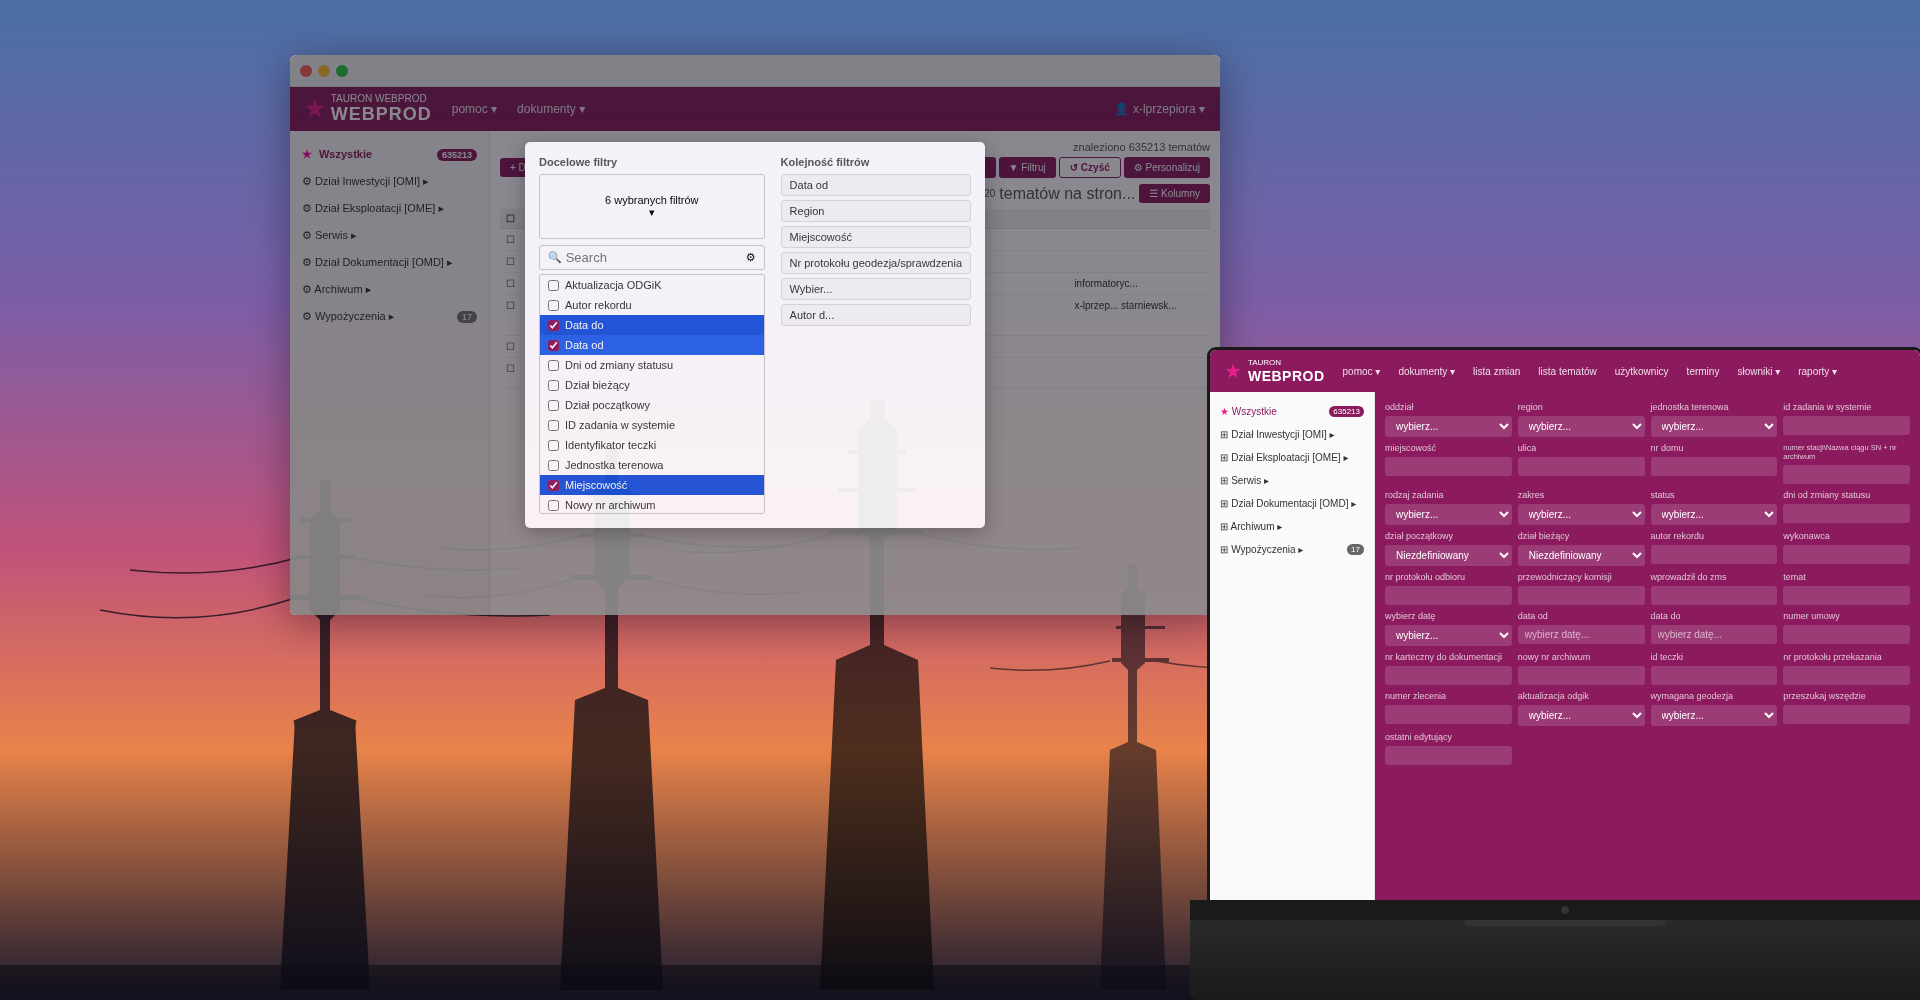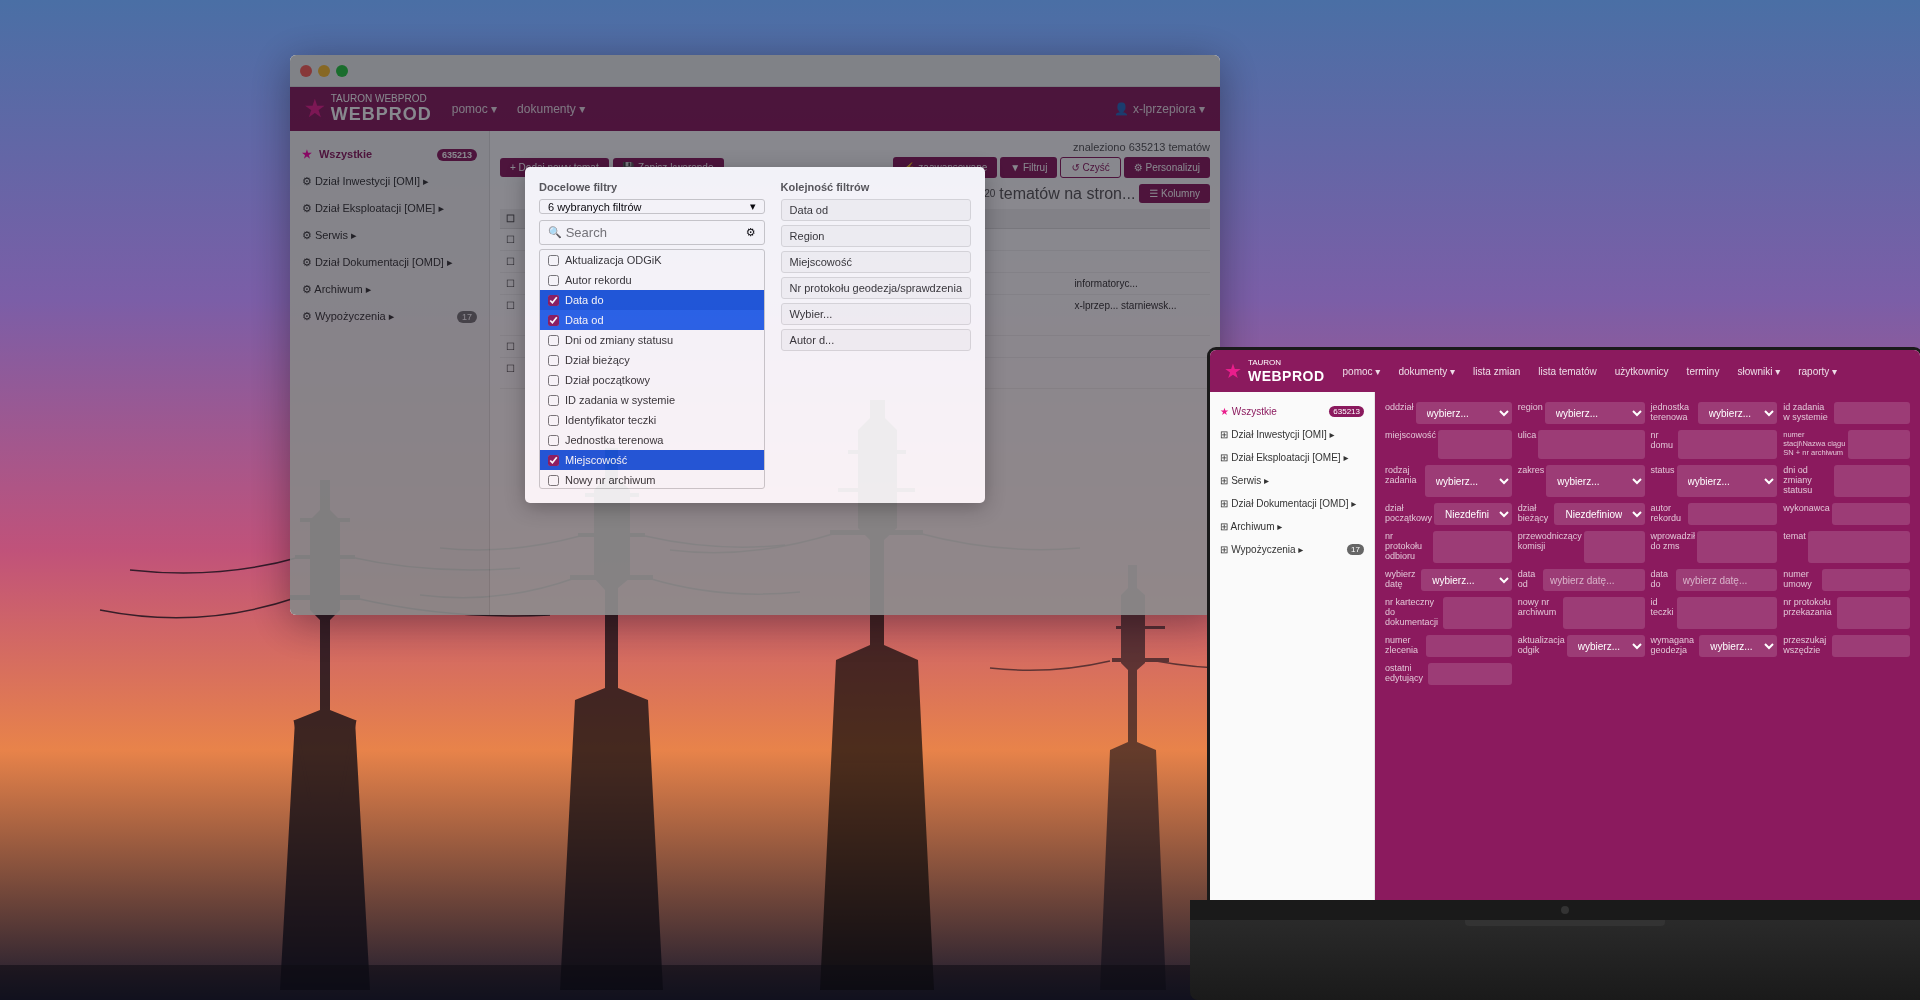--- a/index.html
+++ b/index.html
@@ -117,20 +117,21 @@
       align-items: center;
       gap: 3px;
     }
     .bg-btn-outline {
       background: white;
       color: #8b1a5e;
       border: 1px solid #8b1a5e;
       border-radius: 3px;
       padding: 4px 10px;
       font-size: 10px;
+      font-weight: bold;
     }
 
     .bg-table-header {
       display: grid;
       grid-template-columns: 30px 1fr 1fr 1fr 1fr 1fr;
       gap: 4px;
       padding: 4px 6px;
       background: #f0f0f0;
       font-size: 10px;
       color: #555;
@@ -183,29 +184,30 @@
 
     .modal-left { flex: 1; }
     .modal-right { flex: 1; }
 
     .modal-section-title { font-size: 11px; color: #555; margin-bottom: 6px; font-weight: bold; }
 
     .filter-select-btn {
       background: white;
       border: 1px solid #ccc;
       border-radius: 3px;
-      padding: 0 8px;
+      padding: 19px 8px;
       font-size: 11px;
       width: 100%;
       text-align: left;
       cursor: pointer;
       display: flex;
       align-items: center;
       justify-content: space-between;
       margin-bottom: 6px;
+      flex-direction: column;
     }
 
     .search-box {
       border: 1px solid #ccc;
       border-radius: 3px;
       padding: 4px 8px;
       font-size: 11px;
       width: 100%;
       display: flex;
       align-items: center;
@@ -360,21 +362,21 @@
       overflow: auto;
     }
 
     .laptop-filters-grid {
       display: grid;
       grid-template-columns: repeat(4, 1fr);
       gap: 6px;
       padding: 10px;
     }
 
-    .filter-group { display: flex; gap: 2px; }
+    .filter-group { display: flex; flex-direction: column; gap: 2px; }
     .filter-label { font-size: 9px; color: rgba(255,255,255,0.75); margin-bottom: 2px; }
     .filter-input {
       background: rgba(255,255,255,0.15);
       border: none;
       border-radius: 3px;
       padding: 4px 7px;
       font-size: 10px;
       color: white;
       width: 100%;
     }

